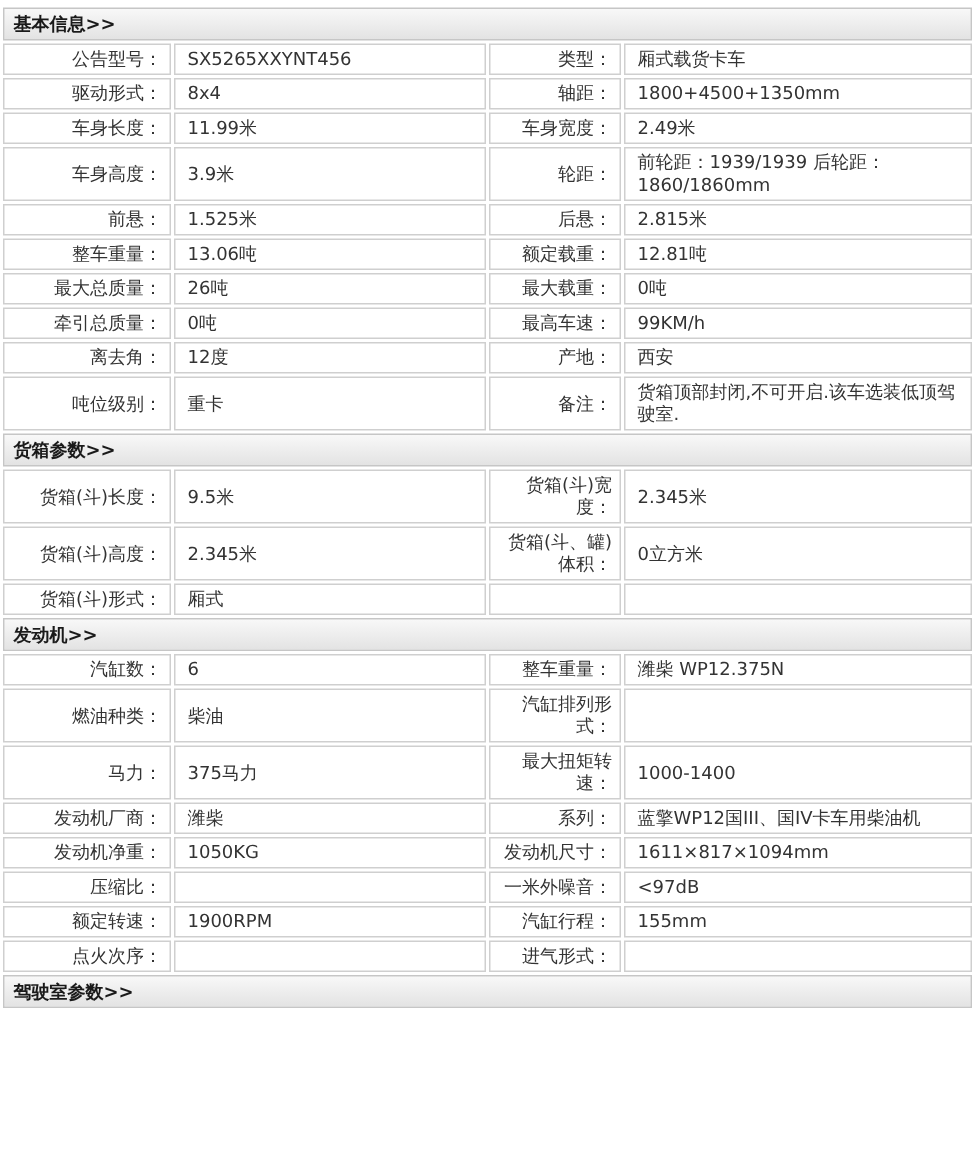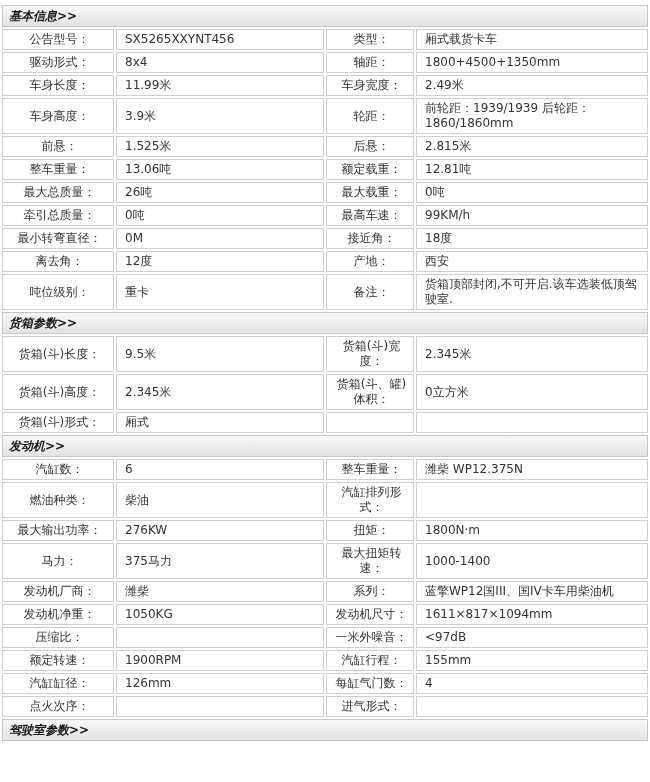--- a/index.html
+++ b/index.html
@@ -35,24 +35,23 @@
     overflow: hidden;
     word-wrap: break-word;
   }
   td.section-header {
     background: linear-gradient(to bottom, #f8f8f8, #e3e3e3);
     border: 1px solid #c6c6c6;
     font-weight: bold;
     color: #1a1a1a;
     padding: 3px 6px;
     line-height: 14px;
-    font-style: italic;
   }
   td.label-cell {
-    text-align: center;
+    text-align: right;
     color: #333333;
     padding-right: 5px;
   }
   td.value-cell {
     text-align: left;
     color: #333333;
     margin-top: 41px;
   }
 </style>
 </head>
@@ -112,26 +111,20 @@
           <td class="label-cell">最大载重：</td>
           <td class="value-cell">0吨</td>
         </tr>
         <tr>
           <td class="label-cell">牵引总质量：</td>
           <td class="value-cell">0吨</td>
           <td class="label-cell">最高车速：</td>
           <td class="value-cell">99KM/h</td>
         </tr>
         <tr>
-          <td class="label-cell">最小转弯直径：</td>
-          <td class="value-cell">0M</td>
-          <td class="label-cell">接近角：</td>
-          <td class="value-cell">18度</td>
-        </tr>
-        <tr>
           <td class="label-cell">离去角：</td>
           <td class="value-cell">12度</td>
           <td class="label-cell">产地：</td>
           <td class="value-cell">西安</td>
         </tr>
         <tr>
           <td class="label-cell">吨位级别：</td>
           <td class="value-cell">重卡</td>
           <td class="label-cell">备注：</td>
           <td class="value-cell">货箱顶部封闭,不可开启.该车选装低顶驾驶室.</td>
@@ -166,26 +159,20 @@
           <td class="label-cell">整车重量：</td>
           <td class="value-cell">潍柴 WP12.375N</td>
         </tr>
         <tr>
           <td class="label-cell">燃油种类：</td>
           <td class="value-cell">柴油</td>
           <td class="label-cell">汽缸排列形式：</td>
           <td class="value-cell"></td>
         </tr>
         <tr>
-          <td class="label-cell">最大输出功率：</td>
-          <td class="value-cell">276KW</td>
-          <td class="label-cell">扭矩：</td>
-          <td class="value-cell">1800N·m</td>
-        </tr>
-        <tr>
           <td class="label-cell">马力：</td>
           <td class="value-cell">375马力</td>
           <td class="label-cell">最大扭矩转速：</td>
           <td class="value-cell">1000-1400</td>
         </tr>
         <tr>
           <td class="label-cell">发动机厂商：</td>
           <td class="value-cell">潍柴</td>
           <td class="label-cell">系列：</td>
           <td class="value-cell">蓝擎WP12国III、国IV卡车用柴油机</td>
@@ -200,26 +187,20 @@
           <td class="label-cell">压缩比：</td>
           <td class="value-cell"></td>
           <td class="label-cell">一米外噪音：</td>
           <td class="value-cell">&lt;97dB</td>
         </tr>
         <tr>
           <td class="label-cell">额定转速：</td>
           <td class="value-cell">1900RPM</td>
           <td class="label-cell">汽缸行程：</td>
           <td class="value-cell">155mm</td>
-        </tr>
-        <tr>
-          <td class="label-cell">汽缸缸径：</td>
-          <td class="value-cell">126mm</td>
-          <td class="label-cell">每缸气门数：</td>
-          <td class="value-cell">4</td>
         </tr>
         <tr>
           <td class="label-cell">点火次序：</td>
           <td class="value-cell"></td>
           <td class="label-cell">进气形式：</td>
           <td class="value-cell"></td>
         </tr>
         <tr>
           <td colspan="4" class="section-header">驾驶室参数&gt;&gt;</td>
         </tr>

